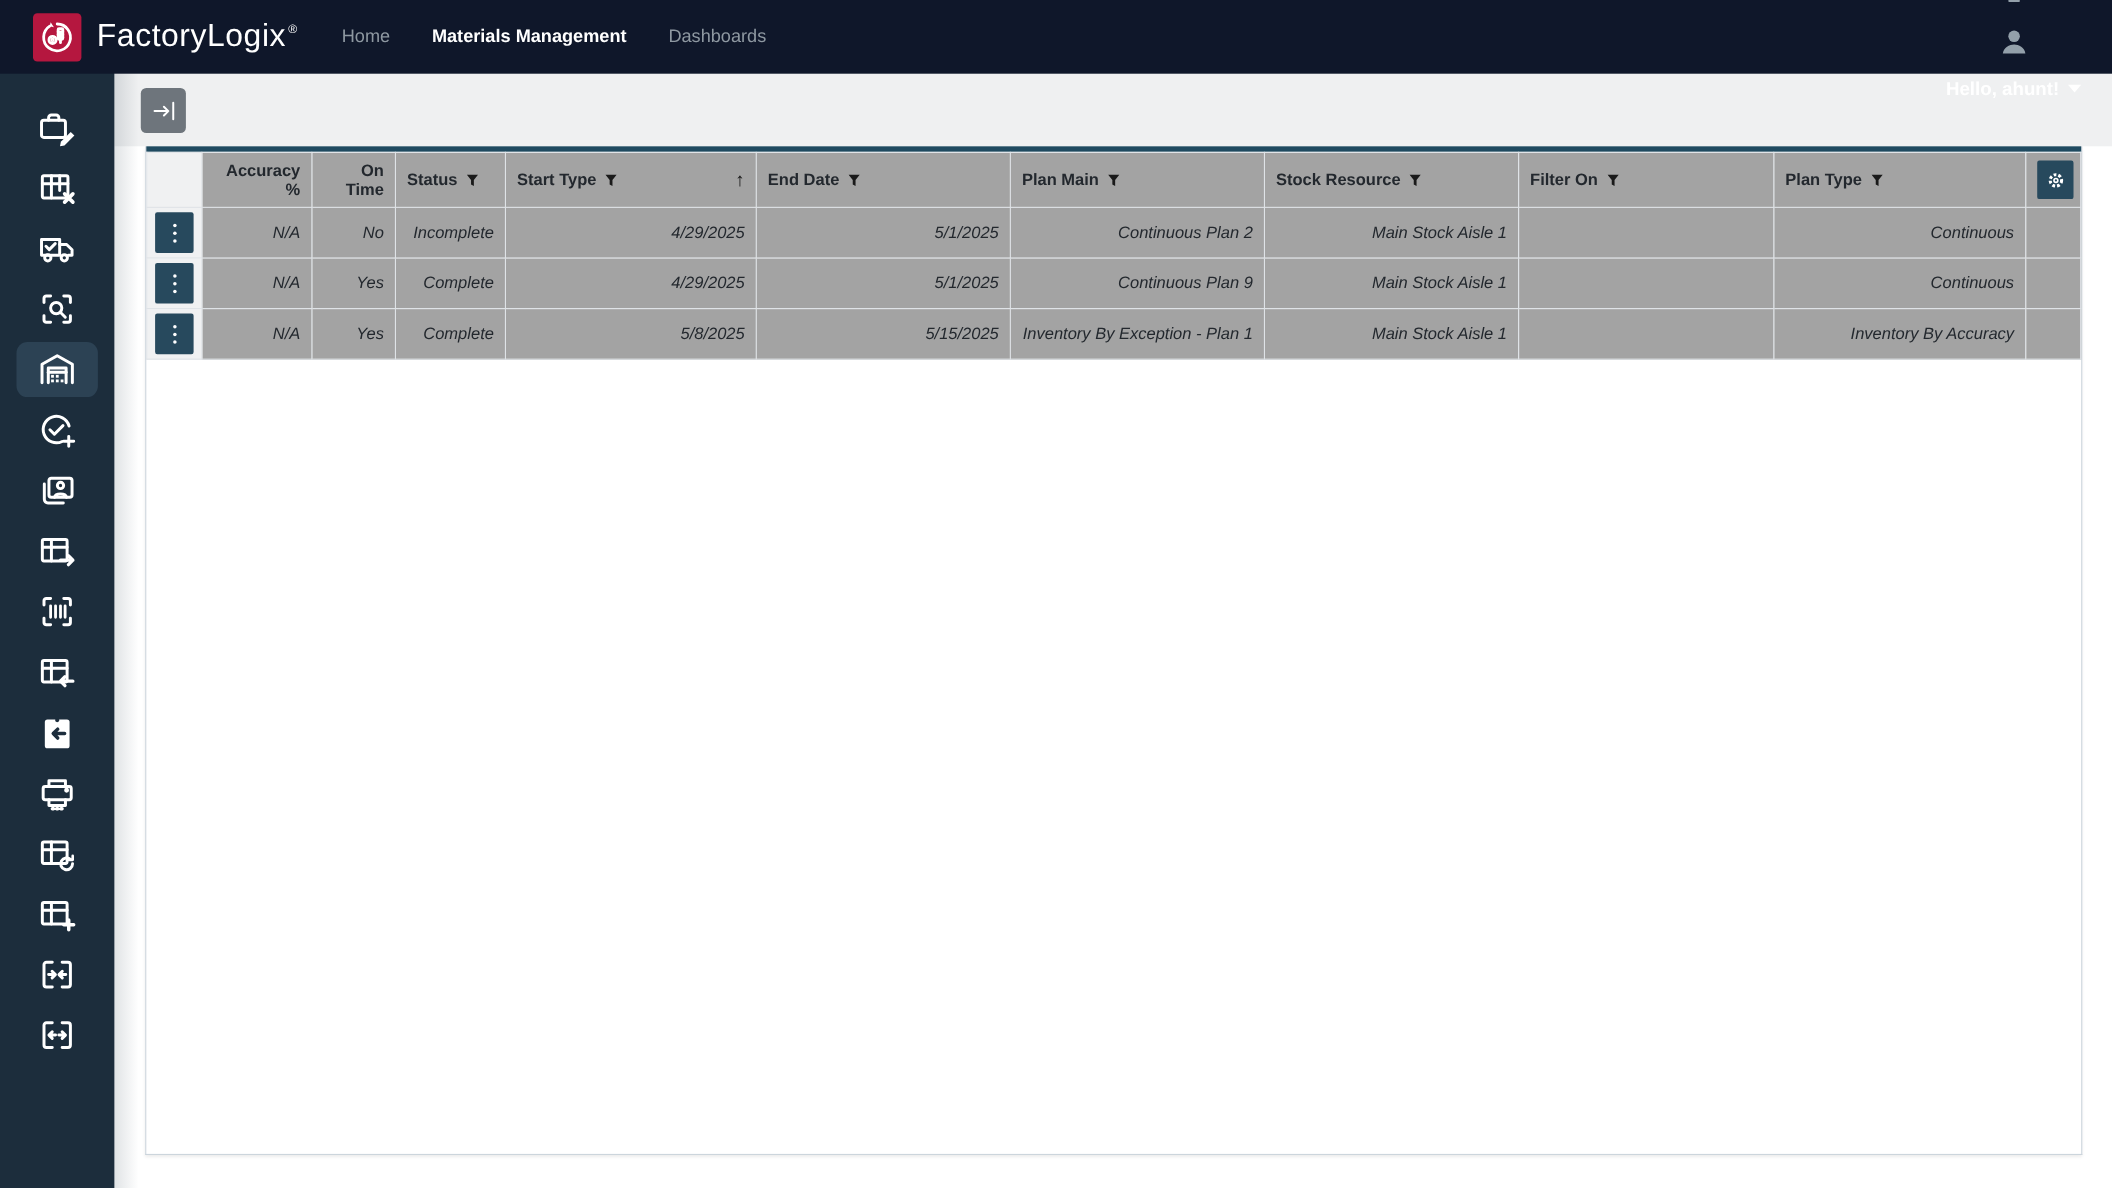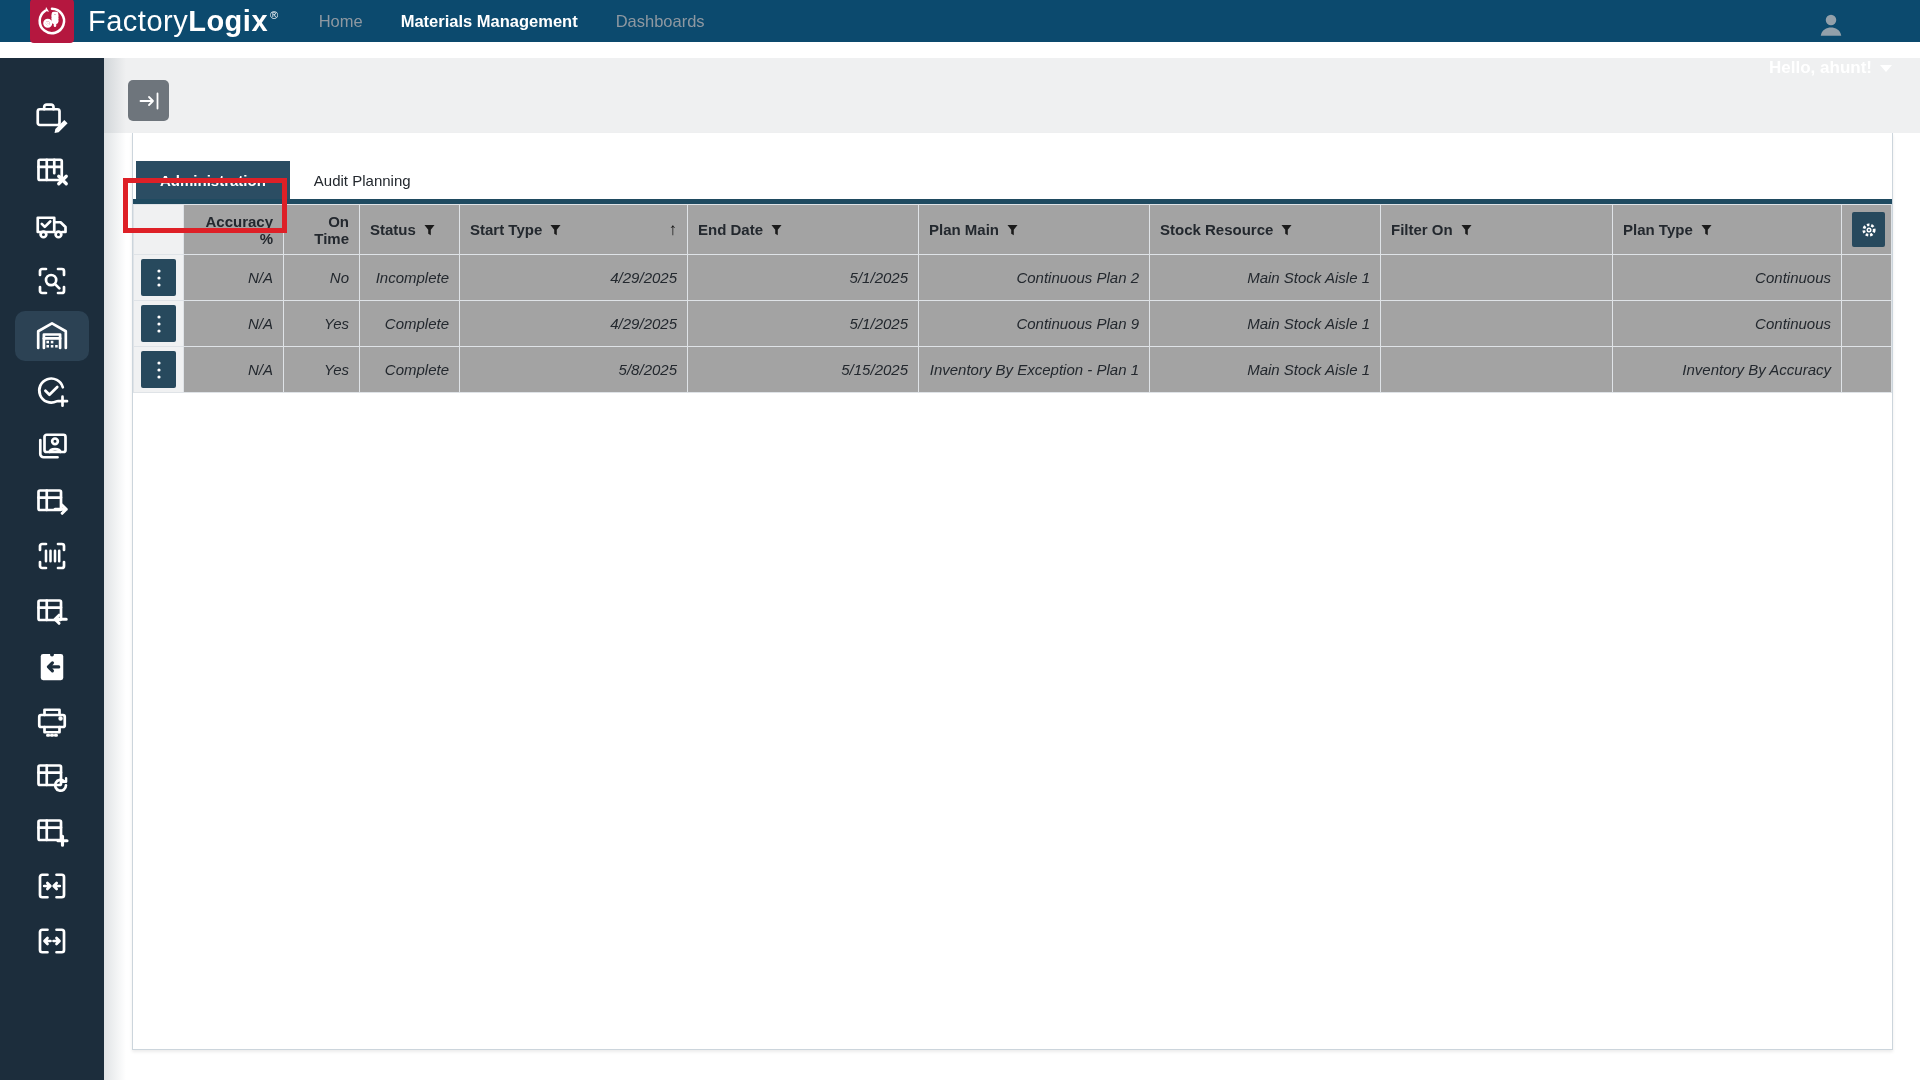--- a/index.html
+++ b/index.html
@@ -1,26 +1,26 @@
 <!DOCTYPE html>
 <html><head>
 <meta charset="utf-8">
 <style>
   * { margin:0; padding:0; box-sizing:border-box; }
   html,body { width:1920px; height:1080px; overflow:hidden; background:#fff;
     font-family:"Liberation Sans", sans-serif; }
 
   
-  .navbar { position:absolute; left:0; top:0; width:1920px; height:42px;
-    background:#0c4a6e; display:flex; align-items:center; z-index:30; }
+  .navbar { position:absolute; left:0; top:0; width:1920px; height:67px;
+    background:#0f172a; display:flex; align-items:center; z-index:30; }
   .logo-box { width:44px; height:44px; margin-left:30px; border-radius:4px;
     background:#b5173f; display:flex; align-items:center; justify-content:center; }
   .brand { margin-left:14px; color:#fff; font-size:29px; letter-spacing:.5px; display:flex; align-items:flex-start; }
   .brand .light { font-weight:300; }
-  .brand .bold  { font-weight:700; }
+  .brand .bold  { font-weight:400; }
   .brand sup { font-size:11px; margin-top:4px; margin-left:2px; }
   .nav-links { display:flex; margin-left:40px; gap:38px; align-items:center; }
   .nav-link { font-size:16.5px; color:#8e98a1; cursor:pointer; }
   .nav-link.active { color:#ffffff; font-weight:700; }
   .nav-right { margin-left:auto; margin-right:28px; display:flex; align-items:center; gap:18px;flex-direction:column; }
   .greeting { color:#fff; font-size:17px; font-weight:600; display:flex; align-items:center; gap:8px; }
   .caret-down { width:0; height:0; border-left:6px solid transparent; border-right:6px solid transparent; border-top:7px solid #fff; }
 
   
   .sidebar { position:absolute; left:0; top:58px; width:104px; height:1022px;
@@ -279,25 +279,20 @@
 <button class="collapse-btn">
   <svg viewBox="0 0 24 24" width="24" height="24">
     <g class="icon-stroke" stroke-width="2">
         <path d="M3.5 12h12.5M12 8l4 4-4 4M20.5 4.5v15"></path>
       </g>
   </svg>
 </button>
 
 <div class="panel">
 
-  <div class="tabstrip">
-    <div class="annotation-box"></div>
-    <div class="tab selected">Administration</div>
-    <div class="tab">Audit Planning</div>
-  </div>
   <div class="tab-underline"></div>
 
   <table class="grid">
     <colgroup>
       <col class="c0">
         <col class="c1">
         <col class="c2">
         <col class="c3">
         <col class="c4">
       <col class="c5">

